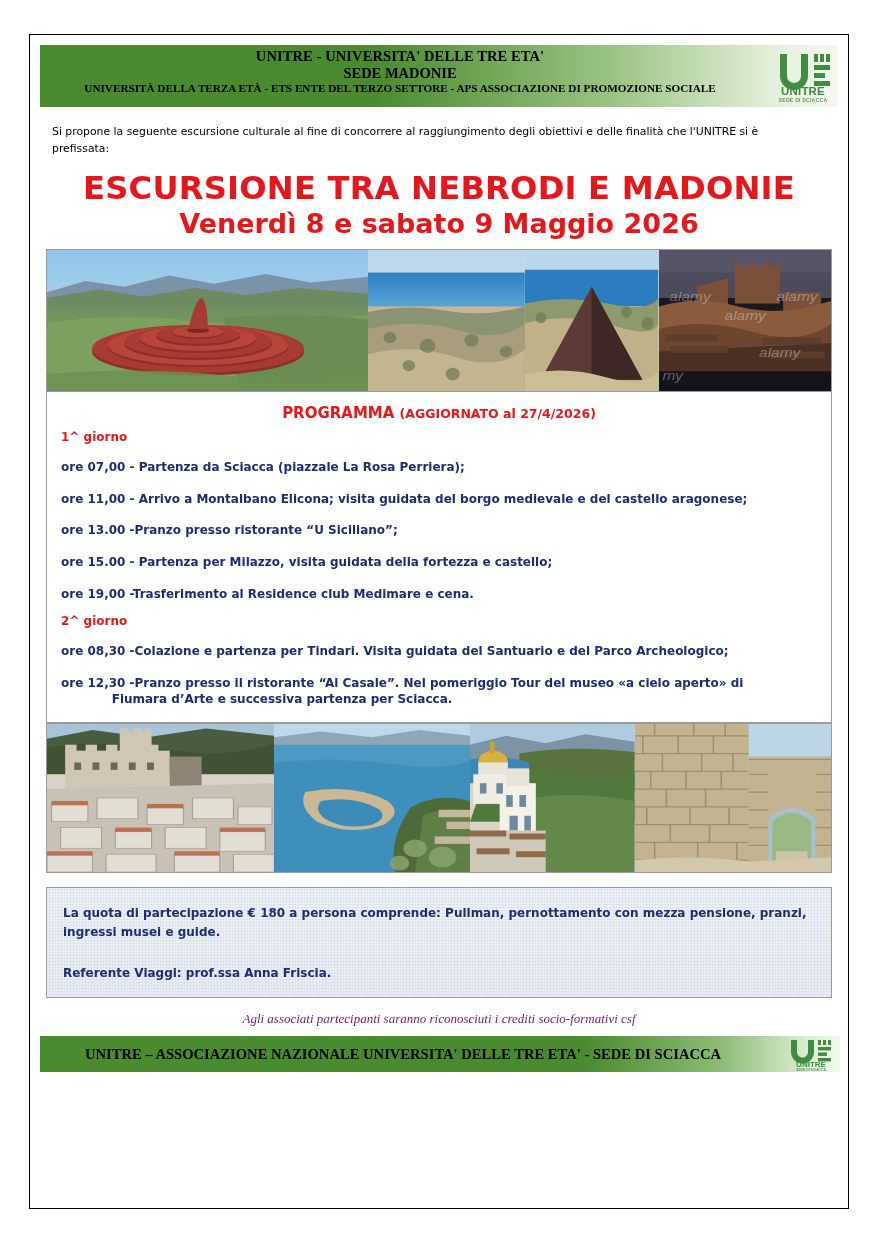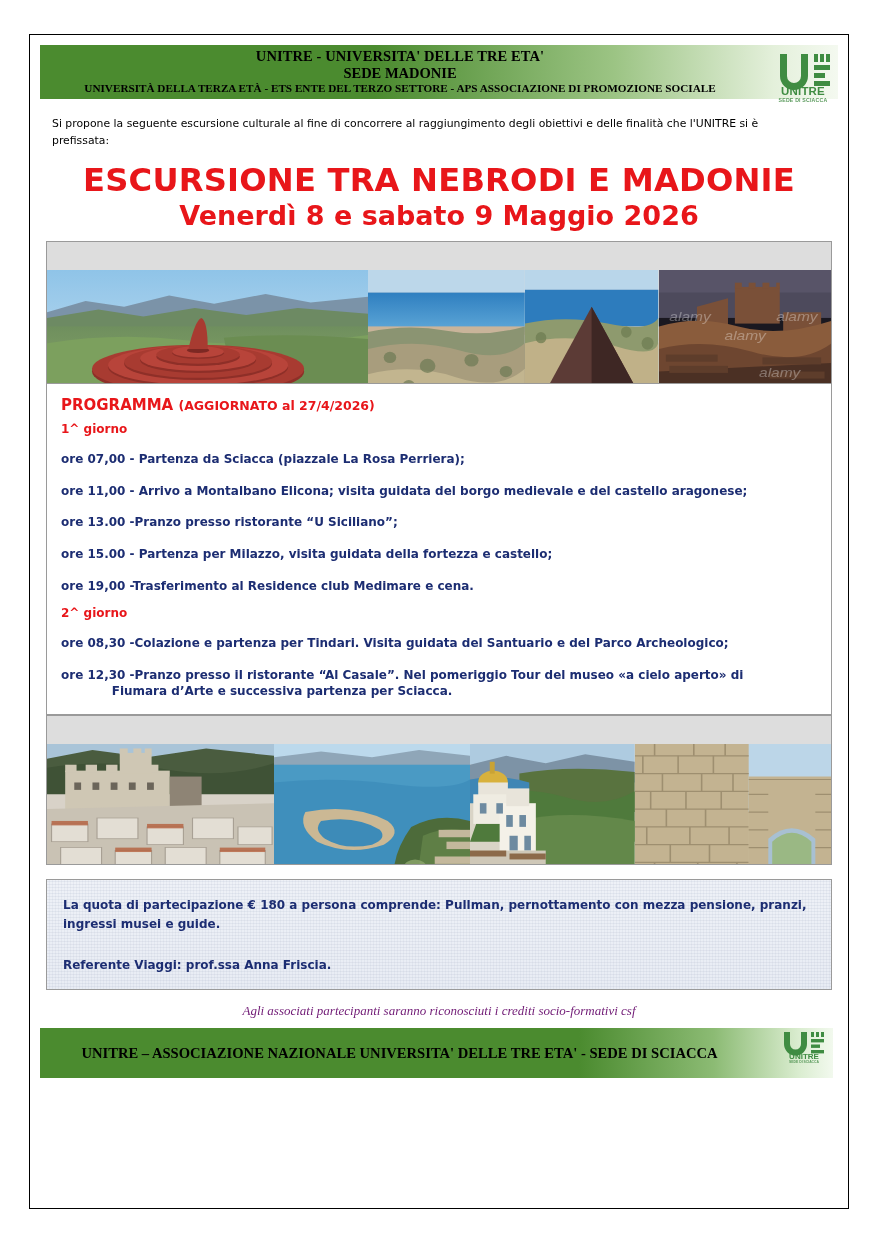--- a/index.html
+++ b/index.html
@@ -12,21 +12,21 @@
     position:absolute;left:29px;top:34px;
     width:820px;height:1175px;
     border:1.5px solid #000;
     background:#fff;
     box-sizing:border-box;
   }
   
   .hdr{
     position:relative;
     margin:10px 10px 17px 10px;
-    height:54px;
+    height:62px;
     background:linear-gradient(to right,#4b8b2f 0%,#4b8b2f 42%,#9cc484 72%,#e4f0db 92%,#f4f9f0 100%);
   }
   .hdr-text{
     position:absolute;left:0;right:78px;top:3px;
     text-align:center;
     font-family:"Liberation Serif", serif;
     font-weight:bold;
     color:#000;
     line-height:1.17;
   }
@@ -79,32 +79,33 @@
   .strip{
     margin:11px 16px 0 16px;
     height:143px;
     display:flex;
     border:1px solid #9a9a9a;
     box-sizing:border-box;
     overflow:hidden;
     background:#ddd;
   }
   .strip.bottom{height:150px;margin-top:0;}
-  .cell{position:relative;overflow:hidden;height:100%;margin-top:28px;}
+  .cell{position:relative;overflow:hidden;height:100%;}
   .cell svg{display:block;width:100%;height:100%;}
   
   .progpanel{
     margin:0 16px;
     border:1px solid #9a9a9a;
     border-top:none;
     box-sizing:border-box;
     padding:12px 14px 14px 14px;
     background:#fff;
   }
   .progtitle{
+    text-align:center;
     font-family:"DejaVu Sans", sans-serif;
     font-weight:bold;
     color:#e8161a;
     font-size:15px;
     margin:0 0 3px 0;
   }
   .progtitle .sub{font-size:12.5px;font-weight:bold;}
   .dayhdr{
     font-family:"DejaVu Sans", sans-serif;
     font-weight:bold;
@@ -149,22 +150,22 @@
     text-align:center;
     font-family:"Liberation Serif", serif;
     font-style:italic;
     font-size:13px;
     color:#701a75;
     margin:13px 0 0 0;
   }
   
   .ftr{
     position:relative;
-    margin:9px 15px 0 10px;
-    height:50px;
+    margin:9px 8px 0 10px;
+    height:36px;
     background:linear-gradient(to right,#4b8b2f 0%,#4b8b2f 68%,#8cbb74 85%,#dceed2 96%,#f2f9ee 100%);
   }
   .ftr-text{
     position:absolute;left:0;right:74px;top:0;bottom:0;
     display:flex;align-items:center;justify-content:center;
     font-family:"Liberation Serif", serif;
     font-weight:bold;
     font-size:14.6px;
     color:#000;
     white-space:nowrap;

